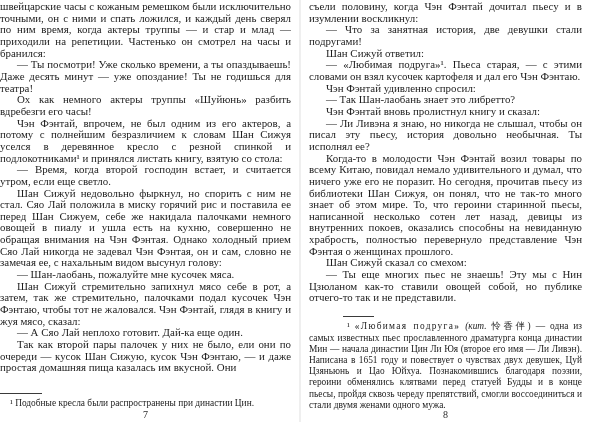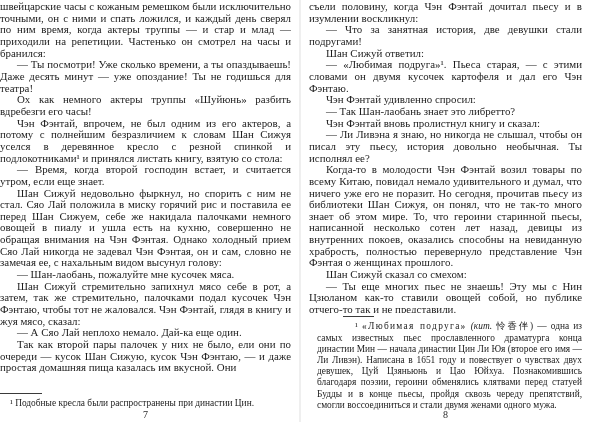--- a/index.html
+++ b/index.html
@@ -25,59 +25,59 @@
     position:absolute;font-size:9.4px;line-height:11.2px;text-align:justify;
     hyphens:auto;-webkit-hyphens:auto;
   }
   .page-left  .footnote{left:0;width:291px;bottom:13px;margin-top:20px;}
   .page-right .footnote{left:25px;width:273px;bottom:11px;}
   .fn-rule{border:0;border-top:1px solid #3a3a3a;height:0;margin:0 0 4px 0;}
   .page-left  .fn-rule{width:42px;}
   .page-right .fn-rule{width:31px;margin-left:34px;}
   .fn-text{margin:0;}
   .page-left  .fn-text{text-indent:10px;}
-  .page-right .fn-text{text-indent:38px;margin-left:8px;}
+  .page-right .fn-text{text-indent:38px;}
   .spaced{letter-spacing:1.3px;}
   .pagenum{position:absolute;bottom:2px;text-align:center;font-size:10px;color:#2a2a2a;}
   .page-left  .pagenum{left:0;width:291px;}
   .page-right .pagenum{left:25px;width:273px;}
 </style>
 </head>
 <body>
 
 <div class="spread">
 
   <div class="page page-left">
     <div class="textcol">
       <p class="cont">швейцарские часы с кожаным ремешком были исключительно точными, он с ними и спать ложился, и каждый день сверял по ним время, когда актеры труппы — и стар и млад — приходили на репетиции. Частенько он смотрел на часы и бранился:</p>
       <p>— Ты посмотри! Уже сколько времени, а ты опаздываешь! Даже десять минут — уже опоздание! Ты не годишься для театра!</p>
       <p>Ох как немного актеры труппы «Шуйюнь» разбить вдребезги его часы!</p>
       <p>Чэн Фэнтай, впрочем, не был одним из его актеров, а потому с полнейшим безразличием к словам Шан Сижуя уселся в деревянное кресло с резной спинкой и подлокотниками¹ и принялся листать книгу, взятую со стола:</p>
-      <p>— Время, когда второй господин встает, и считается утром, если еще знает.</p>
+      <p>— Время, когда второй господин встает, и считается утром, если еще светло.</p>
       <p>Шан Сижуй недовольно фыркнул, но спорить с ним не стал. Сяо Лай положила в миску горячий рис и поставила ее перед Шан Сижуем, себе же накидала палочками немного овощей в пиалу и ушла есть на кухню, совершенно не обращая внимания на Чэн Фэнтая. Однако холодный прием Сяо Лай никогда не задевал Чэн Фэнтая, он и сам, словно не замечая ее, с нахальным видом высунул голову:</p>
       <p>— Шан-лаобань, пожалуйте мне кусочек мяса.</p>
       <p>Шан Сижуй стремительно запихнул мясо себе в рот, а затем, так же стремительно, палочками подал кусочек Чэн Фэнтаю, чтобы тот не жаловался. Чэн Фэнтай, глядя в книгу и жуя мясо, сказал:</p>
-      <p>— А Сяо Лай неплохо немало. Дай-ка еще один.</p>
+      <p>— А Сяо Лай неплохо готовит. Дай-ка еще один.</p>
       <p>Так как второй пары палочек у них не было, ели они по очереди — кусок Шан Сижую, кусок Чэн Фэнтаю, — и даже простая домашняя пища казалась им вкусной. Они</p>
     </div>
     <div class="footnote">
       <div class="fn-rule"></div>
       <p class="fn-text">¹ Подобные кресла были распространены при династии Цин.</p>
     </div>
     <div class="pagenum">7</div>
   </div>
 
   <div class="divider"></div>
 
   <div class="page page-right">
     <div class="textcol">
       <p class="cont">съели половину, когда Чэн Фэнтай дочитал пьесу и в изумлении воскликнул:</p>
       <p>— Что за занятная история, две девушки стали подругами!</p>
       <p>Шан Сижуй ответил:</p>
-      <p>— «Любимая подруга»¹. Пьеса старая, — с этими словами он двумя кусочек картофеля и дал его Чэн Фэнтаю.</p>
+      <p>— «Любимая подруга»¹. Пьеса старая, — с этими словами он взял кусочек картофеля и дал его Чэн Фэнтаю.</p>
       <p>Чэн Фэнтай удивленно спросил:</p>
       <p>— Так Шан-лаобань знает это либретто?</p>
       <p>Чэн Фэнтай вновь пролистнул книгу и сказал:</p>
       <p>— Ли Ливэна я знаю, но никогда не слышал, чтобы он писал эту пьесу, история довольно необычная. Ты исполнял ее?</p>
       <p>Когда-то в молодости Чэн Фэнтай возил товары по всему Китаю, повидал немало удивительного и думал, что ничего уже его не поразит. Но сегодня, прочитав пьесу из библиотеки Шан Сижуя, он понял, что не так-то много знает об этом мире. То, что героини старинной пьесы, написанной несколько сотен лет назад, девицы из внутренних покоев, оказались способны на невиданную храбрость, полностью перевернуло представление Чэн Фэнтая о женщинах прошлого.</p>
       <p>Шан Сижуй сказал со смехом:</p>
       <p>— Ты еще многих пьес не знаешь! Эту мы с Нин Цзюланом как-то ставили овощей собой, но публике отчего-то так и не представили.</p>
 
     </div>
     <div class="footnote">

